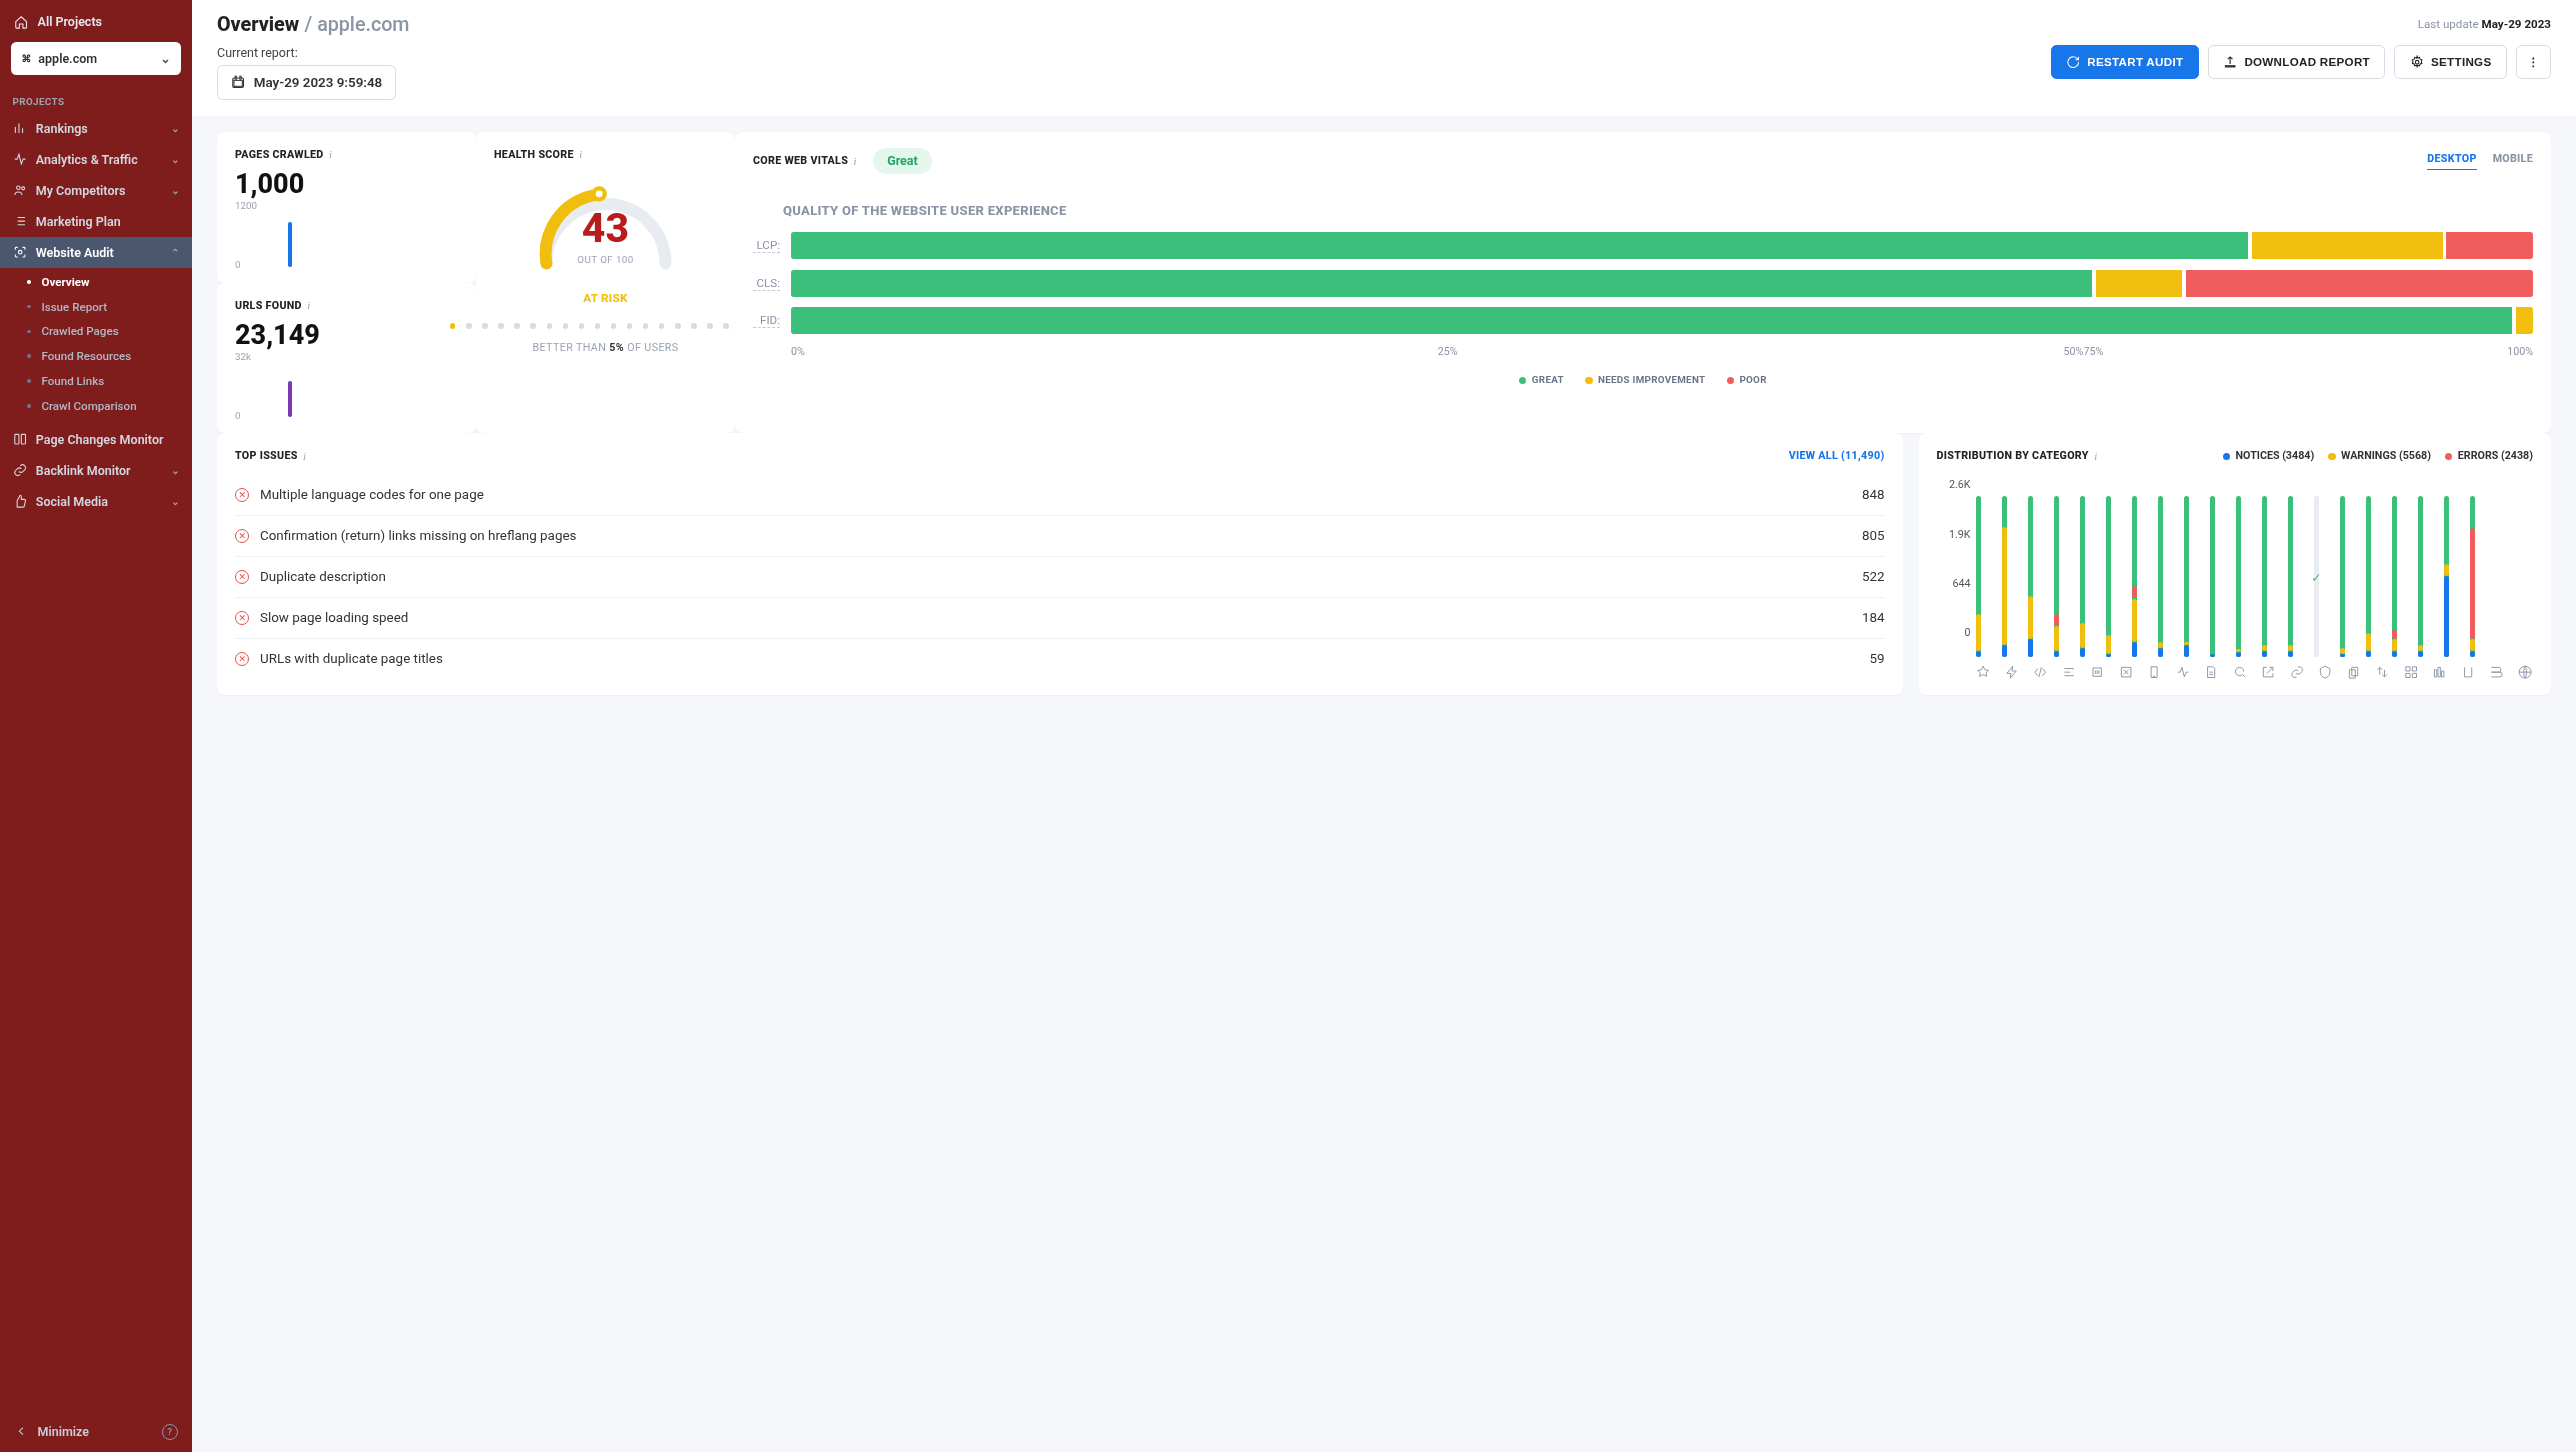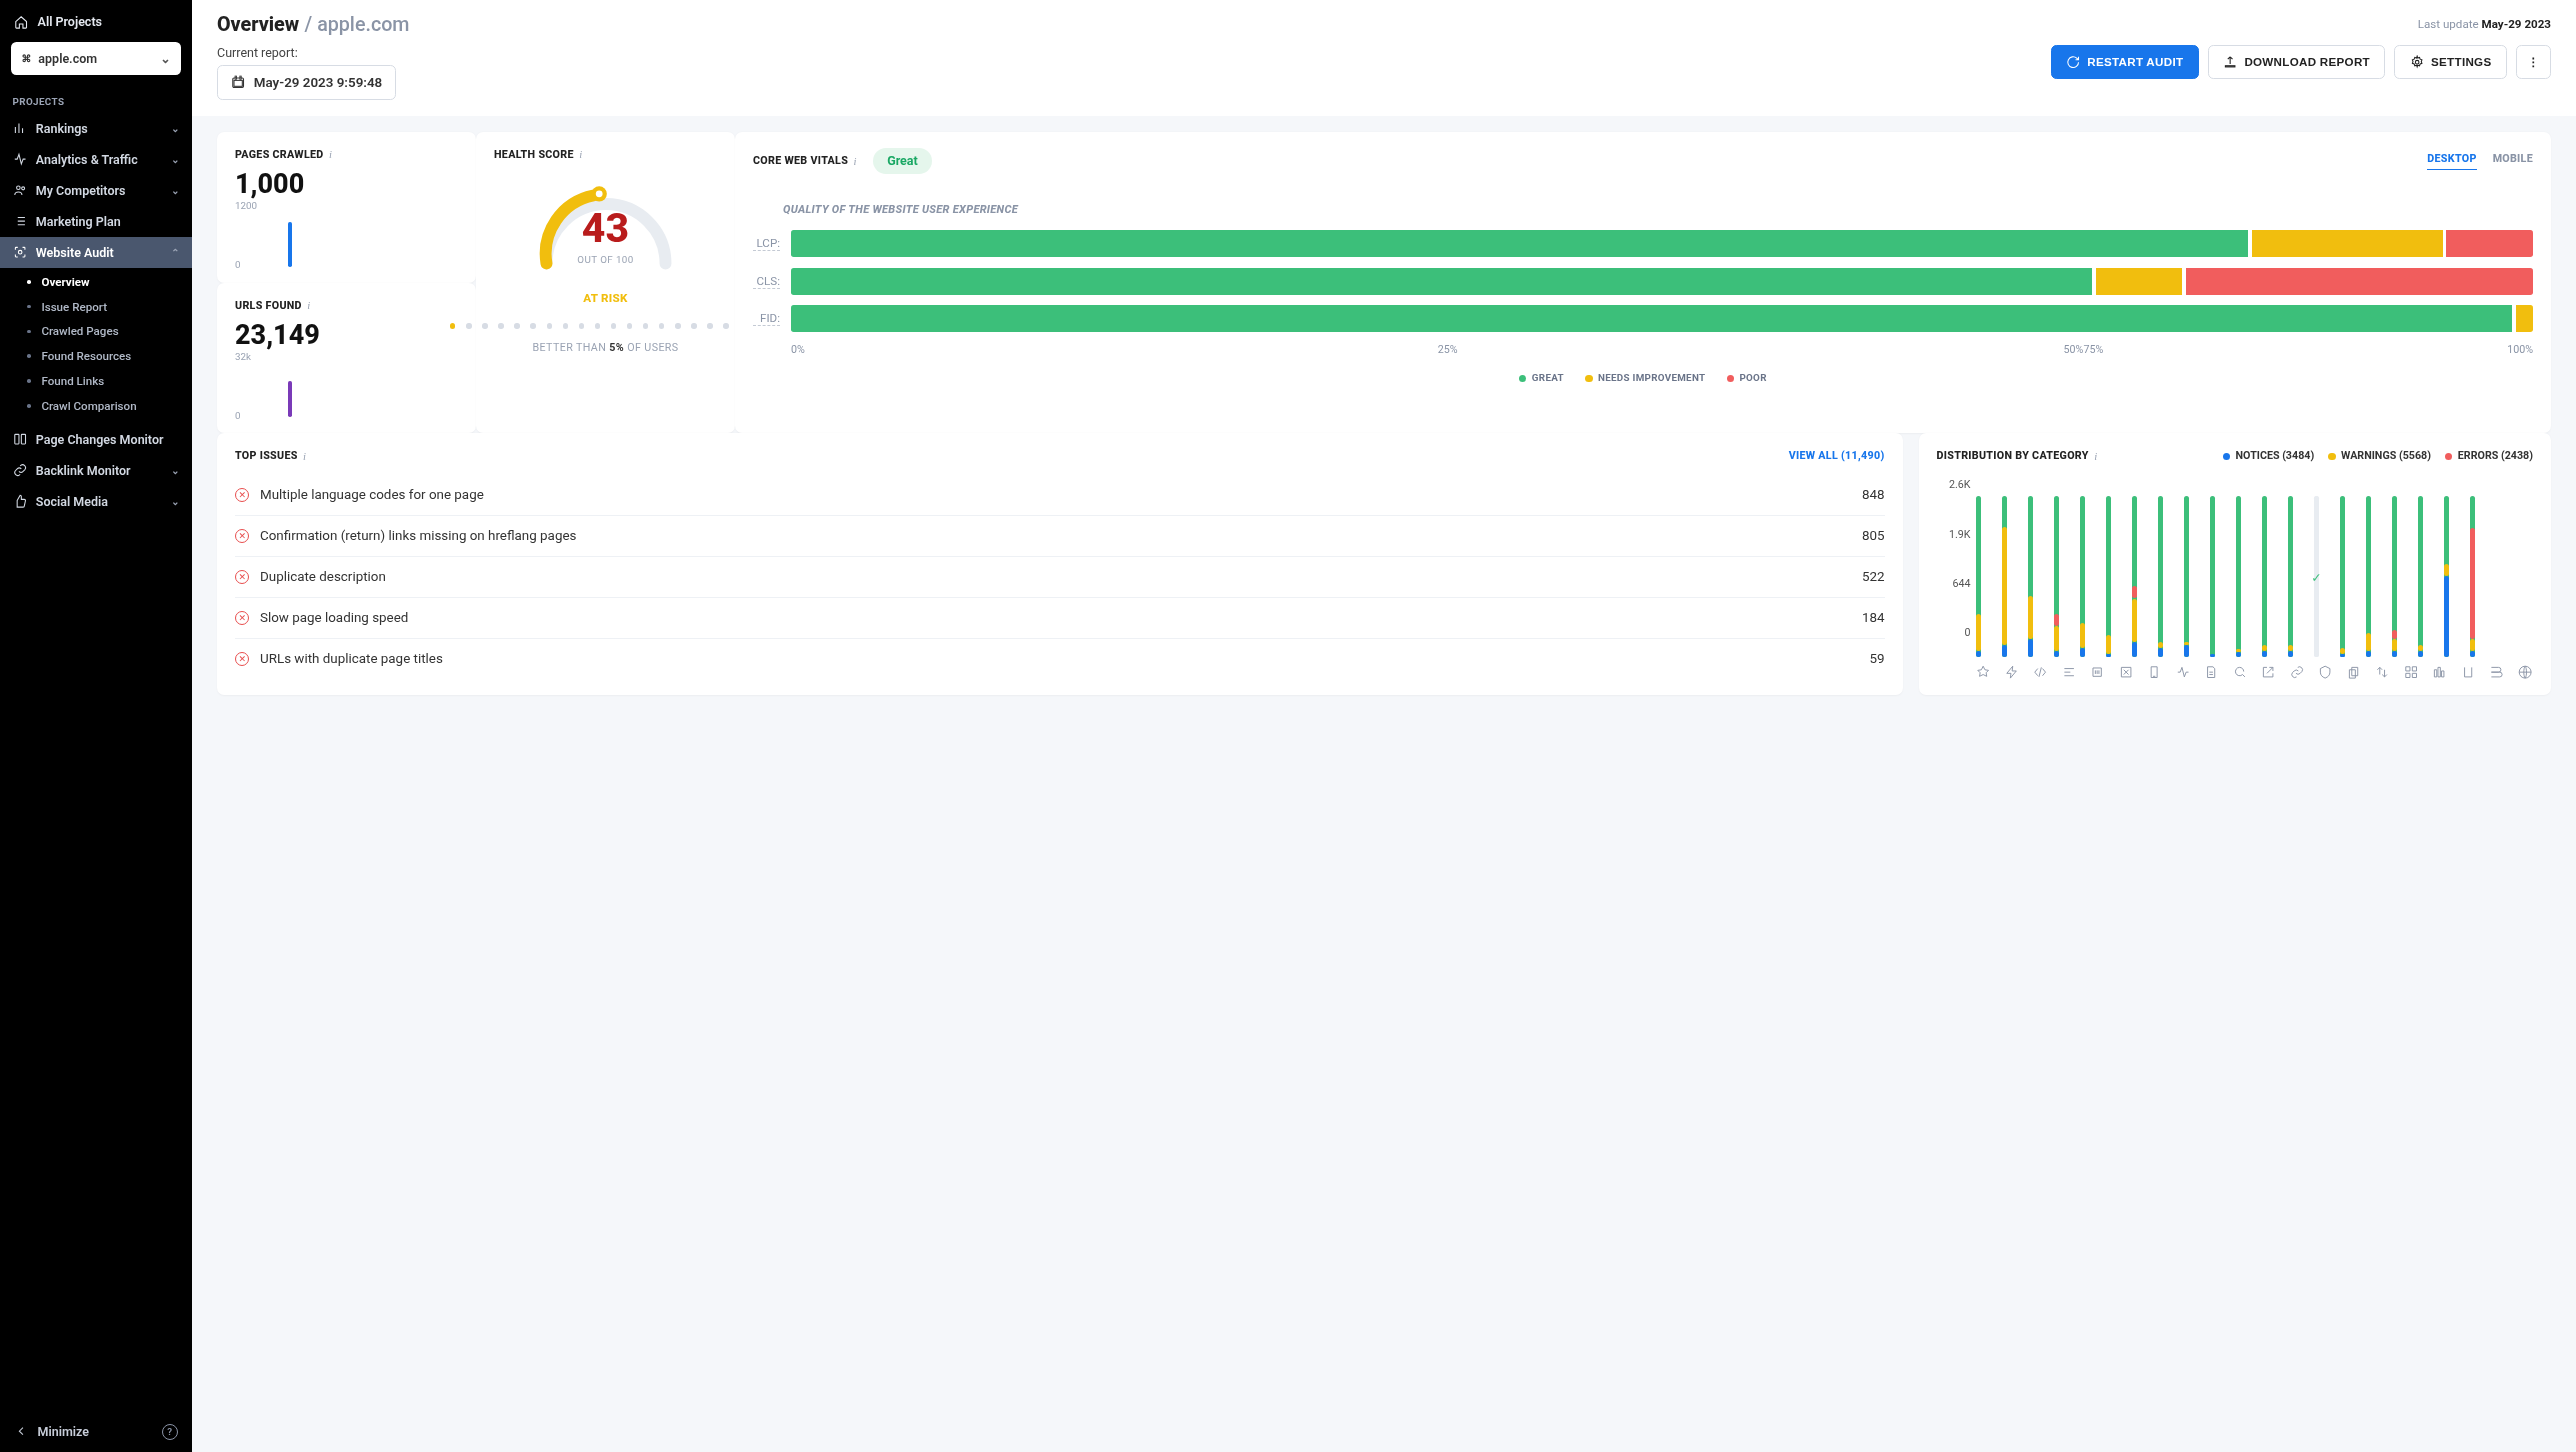--- a/index.html
+++ b/index.html
@@ -1,20 +1,20 @@
 <!DOCTYPE html>
 <html style="font-size:14.3px"><head>
 <meta charset="utf-8">
 <style>
 * { box-sizing: border-box; margin: 0; padding: 0; }
 body { font-family: -apple-system, BlinkMacSystemFont, "Segoe UI", Roboto, sans-serif; background: #f5f7fa; color: #333; overflow: hidden; }
 .app { display: flex; height: 100vh; }
 
 
-.sidebar { width: 192px; background: #000000; color: #c7cdd9; display: flex; flex-direction: column; font-size: 12.5px; }
+.sidebar { width: 192px; background: #7f1d1d; color: #c7cdd9; display: flex; flex-direction: column; font-size: 12.5px; }
 .sidebar-top { padding: 12.5px 10.7px 9px; }
 .all-projects { display: flex; align-items: center; gap: 9px; color: #e5e9f0; font-weight: 600; margin-bottom: 10.7px; padding: 1.8px 3.6px;}
 .project-select { background: #fff; color: #333; border-radius: 5.4px; padding: 9px 10.7px; display: flex; align-items: center; gap: 7.2px; font-weight: 600; position:relative;}
 .project-select .chev { margin-left: auto; color:#555;}
 .sidebar-heading { font-size: 9.8px; letter-spacing: 0.4px; color: #9ba4b5; padding: 12.5px 12.5px 5.4px; font-weight:700;}
 .nav { list-style: none; }
 .nav-item { display: flex; align-items: center; gap: 9px; padding: 8px 12.5px; cursor: pointer; font-weight:600; color:#d2d8e2;}
 .nav-item .chev { margin-left: auto; font-size: 9.8px; color:#9ba4b5;}
 .nav-item.active { background: #4a576e; color:#fff; border-radius: 0;}
 .sub-nav { list-style: none; padding: 1.8px 0 5.4px; }
@@ -69,21 +69,21 @@
 .dot.on { background:#f1be0e;}
 .better-than { font-size:10.7px; letter-spacing:0.4px; color:#9aa3b3; text-align:center;}
 .better-than strong { color:#333;}
 
 
 .cwv-head { display:flex; align-items:center; gap:10.7px;}
 .badge-great { background:#e5f6ec; color:#1aa864; font-weight:700; border-radius: 894px; padding: 5.4px 14.3px; font-size:12.5px; margin-left:5.4px;}
 .cwv-tabs { margin-left:auto; display:flex; gap:16px; font-size:10.7px; font-weight:800; letter-spacing:0.3px; color:#8a94a6;}
 .cwv-tab { cursor:pointer; padding-bottom:3.6px;}
 .cwv-tab.active { color:#1876eb; border-bottom: 1.8px solid #1876eb;}
-.cwv-sub { font-size:11px; font-weight:800; color:#8a94a6; letter-spacing:0.3px; margin: 29px 0 14.3px 30px; font-style: italic;}
+.cwv-sub { font-size:13px; font-weight:800; color:#8a94a6; letter-spacing:0.3px; margin: 29px 0 14.3px 30px;}
 .cwv-row { display:flex; align-items:center; gap:10.7px; margin: 10.7px 0;}
 .cwv-label { width:27px; text-align:right; font-size:11.6px; color:#8a94a6; border-bottom:0.9px dashed #c4cad4;}
 .cwv-bar { flex:1; height:27px; display:flex; border-radius:2.7px; overflow:hidden; gap:3.6px;}
 .cwv-seg { height:100%; }
 .seg-g { background:#3cbf7a;}
 .seg-y { background:#f1be0e;}
 .seg-r { background:#f15d5d;}
 .cwv-axis { display:flex; font-size:10.7px; color:#8a94a6; margin: 9px 0 16px 38px;}
 .cwv-axis span:nth-child(1){flex:1.05; text-align:left;} 
 .cwv-axis span:nth-child(2){flex:1; text-align:center;} 

